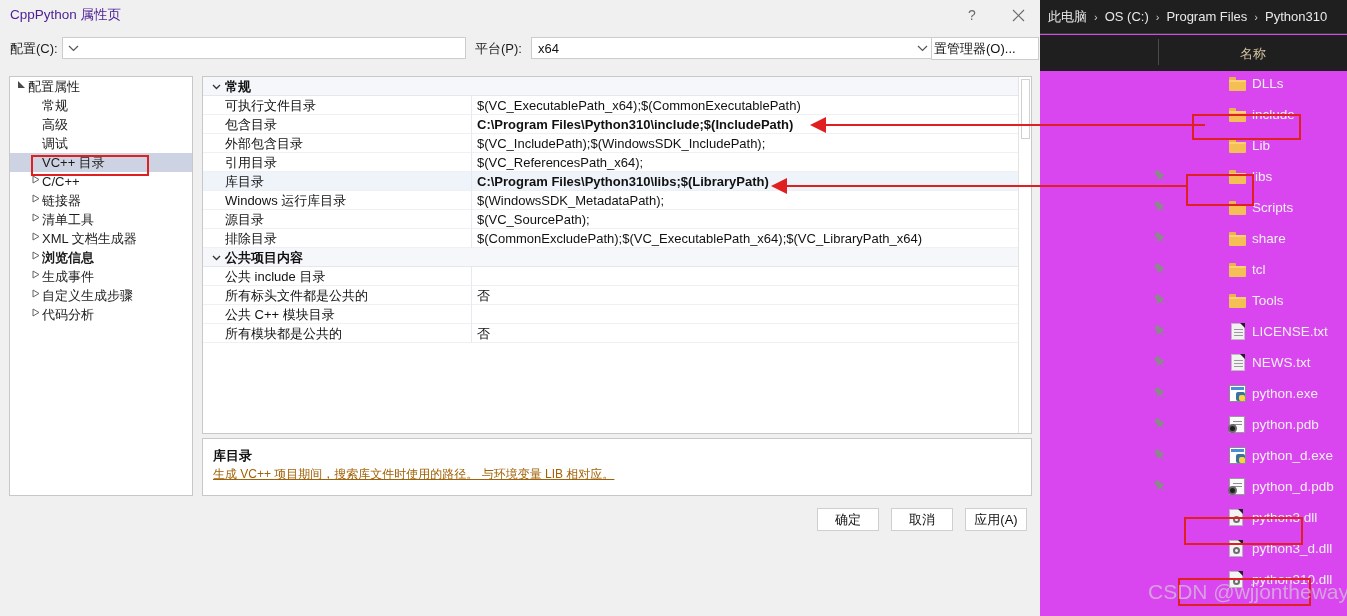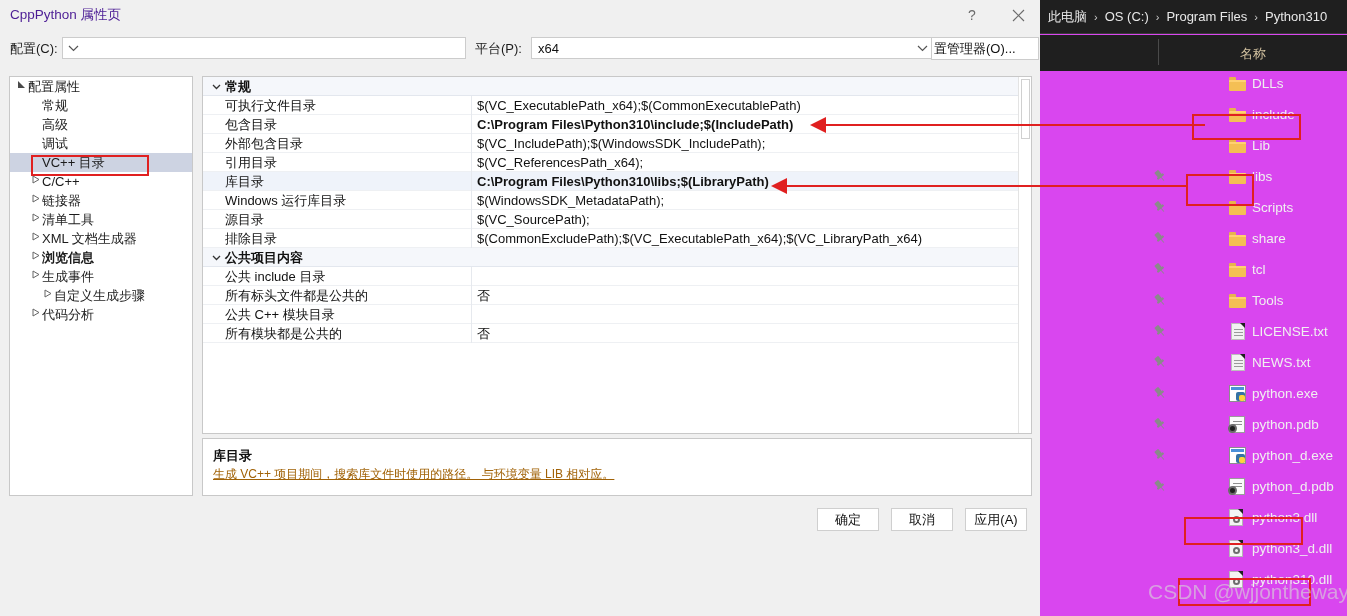--- a/index.html
+++ b/index.html
@@ -374,21 +374,21 @@
               <polygon points="2,1 8,4.5 2,8" fill="none" stroke="#666" stroke-width="1"></polygon>
             </svg></span>
           <span class="tlabel">浏览信息</span>
         </div>
         <div class="tnode" style="padding-left: 18px;">
           <span class="tw"><svg width="9" height="9" viewBox="0 0 9 9">
               <polygon points="2,1 8,4.5 2,8" fill="none" stroke="#666" stroke-width="1"></polygon>
             </svg></span>
           <span class="tlabel">生成事件</span>
         </div>
-        <div class="tnode" style="padding-left: 30px;">
+        <div class="tnode" style="padding-left: 18px;">
           <span class="tw"><svg width="9" height="9" viewBox="0 0 9 9">
               <polygon points="2,1 8,4.5 2,8" fill="none" stroke="#666" stroke-width="1"></polygon>
             </svg></span>
           <span class="tlabel">自定义生成步骤</span>
         </div>
         <div class="tnode" style="padding-left: 18px;">
           <span class="tw"><svg width="9" height="9" viewBox="0 0 9 9">
               <polygon points="2,1 8,4.5 2,8" fill="none" stroke="#666" stroke-width="1"></polygon>
             </svg></span>
           <span class="tlabel">代码分析</span>

